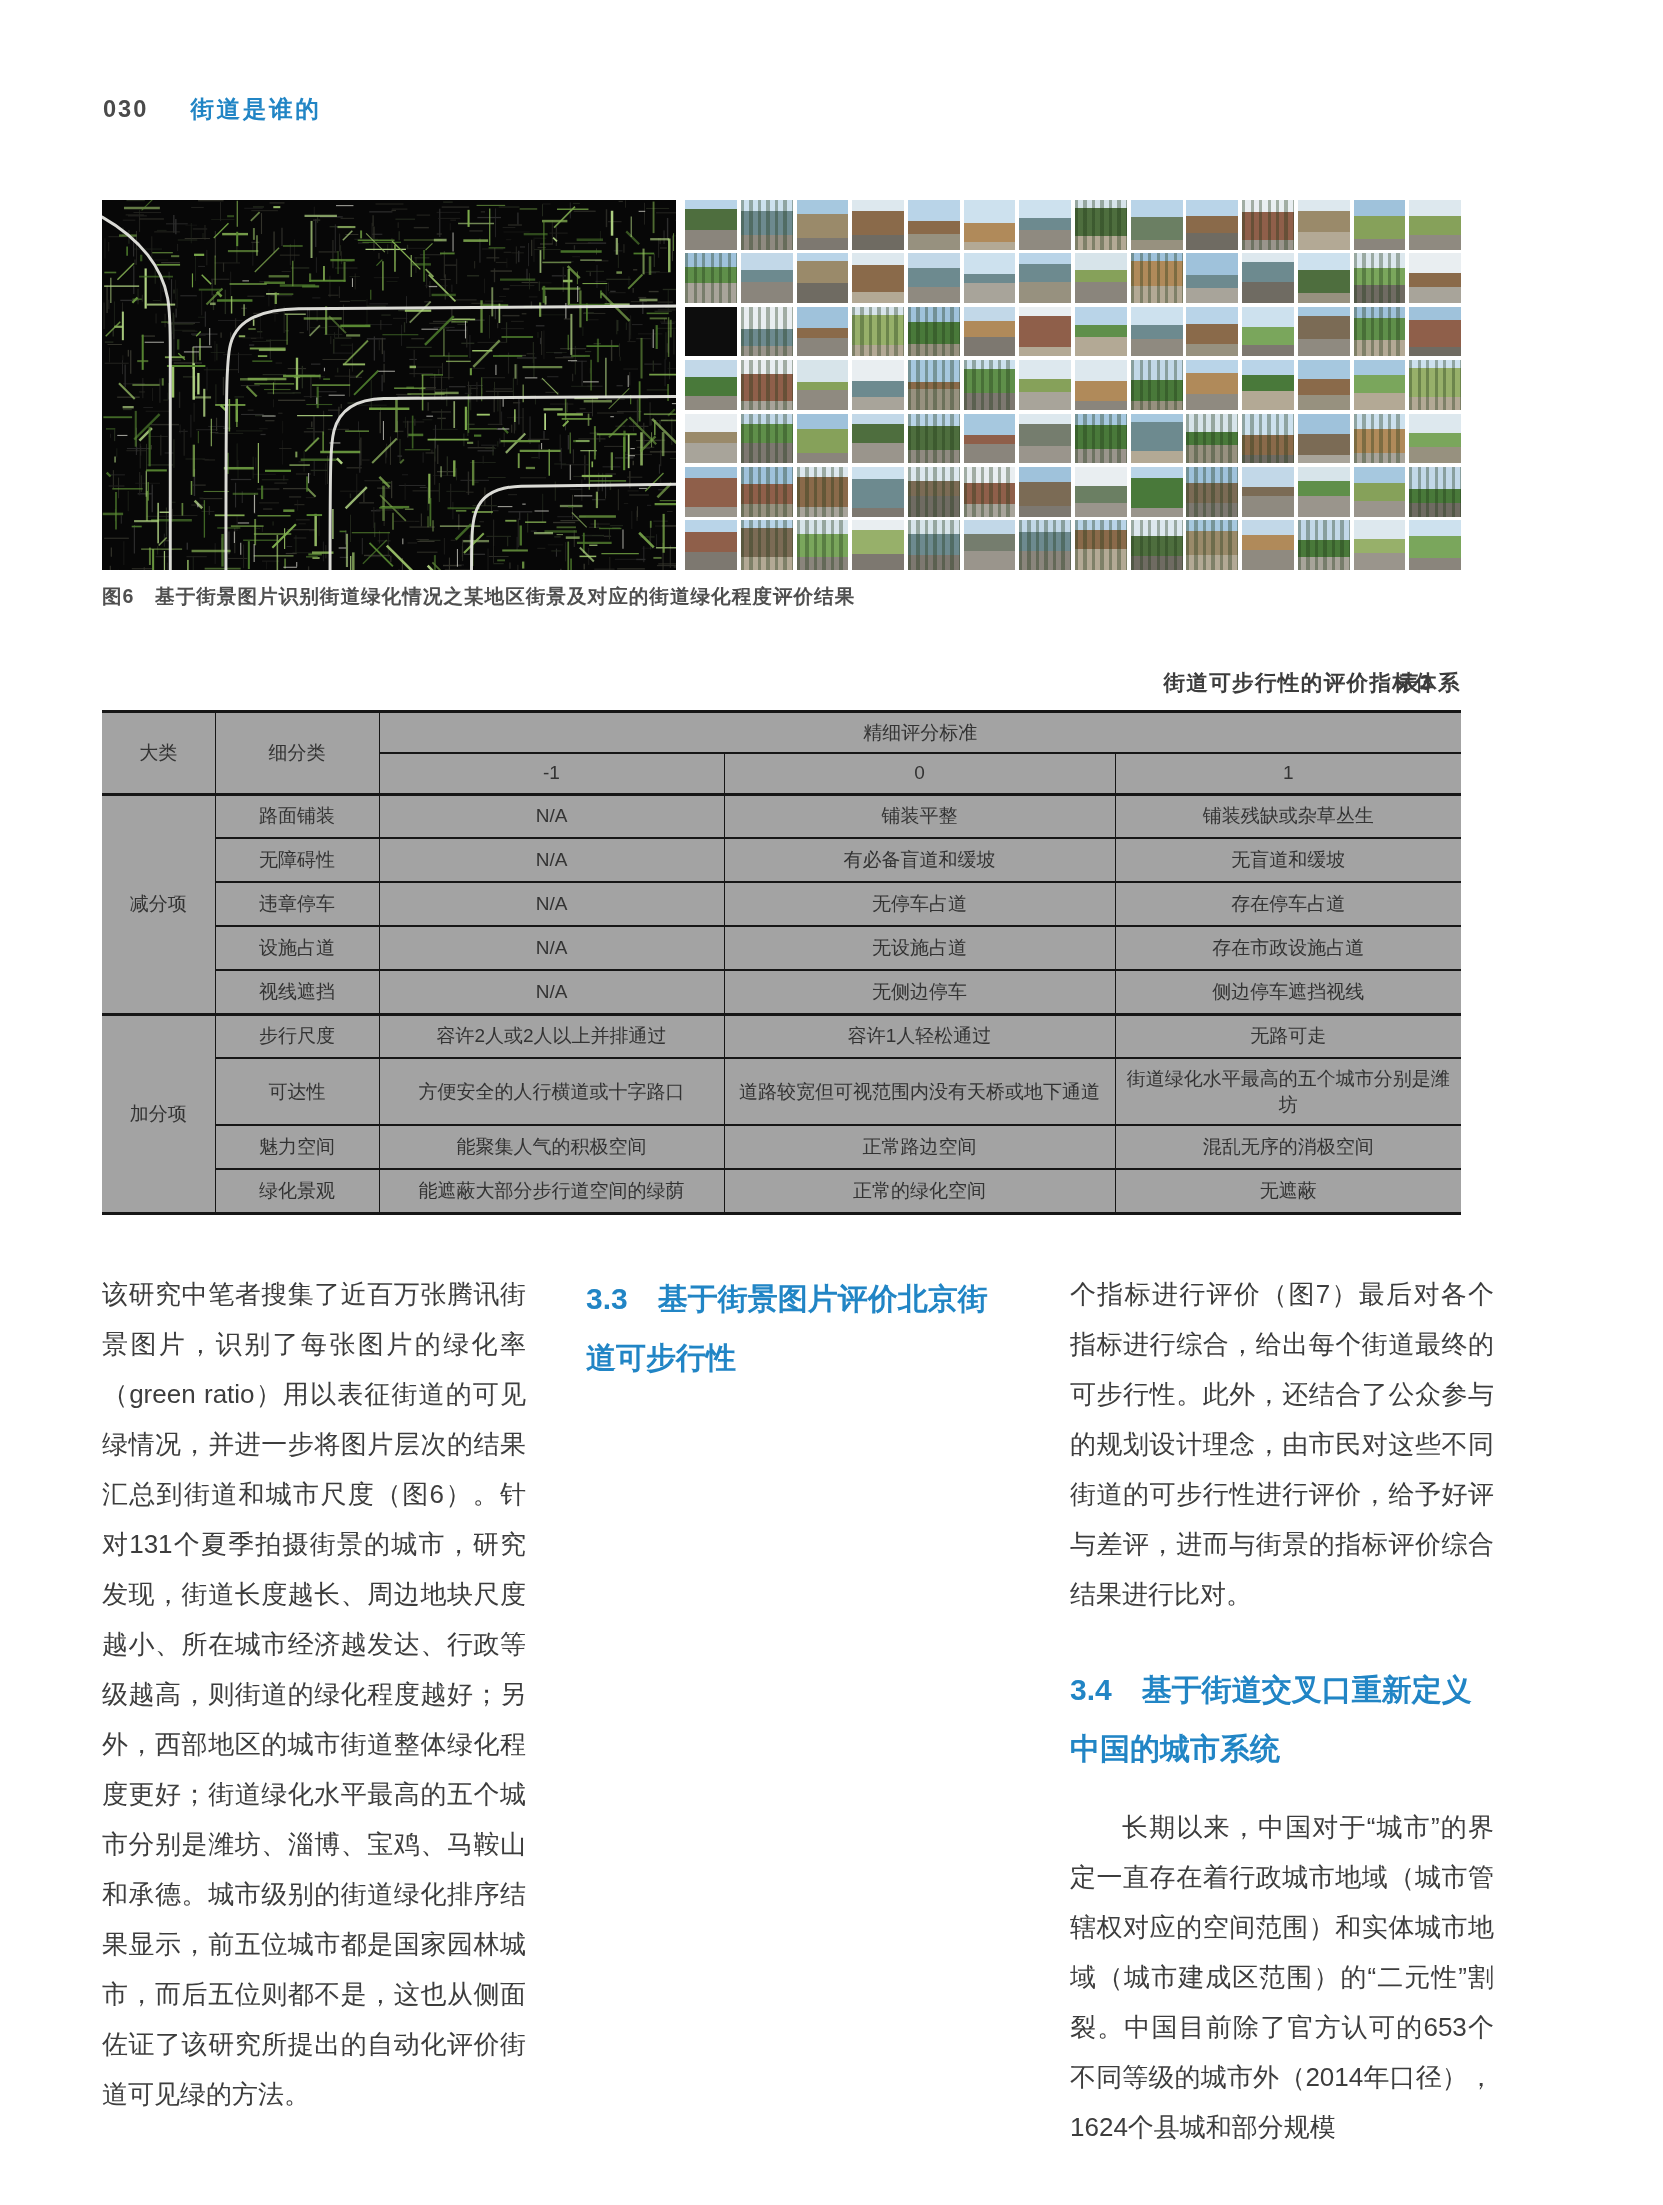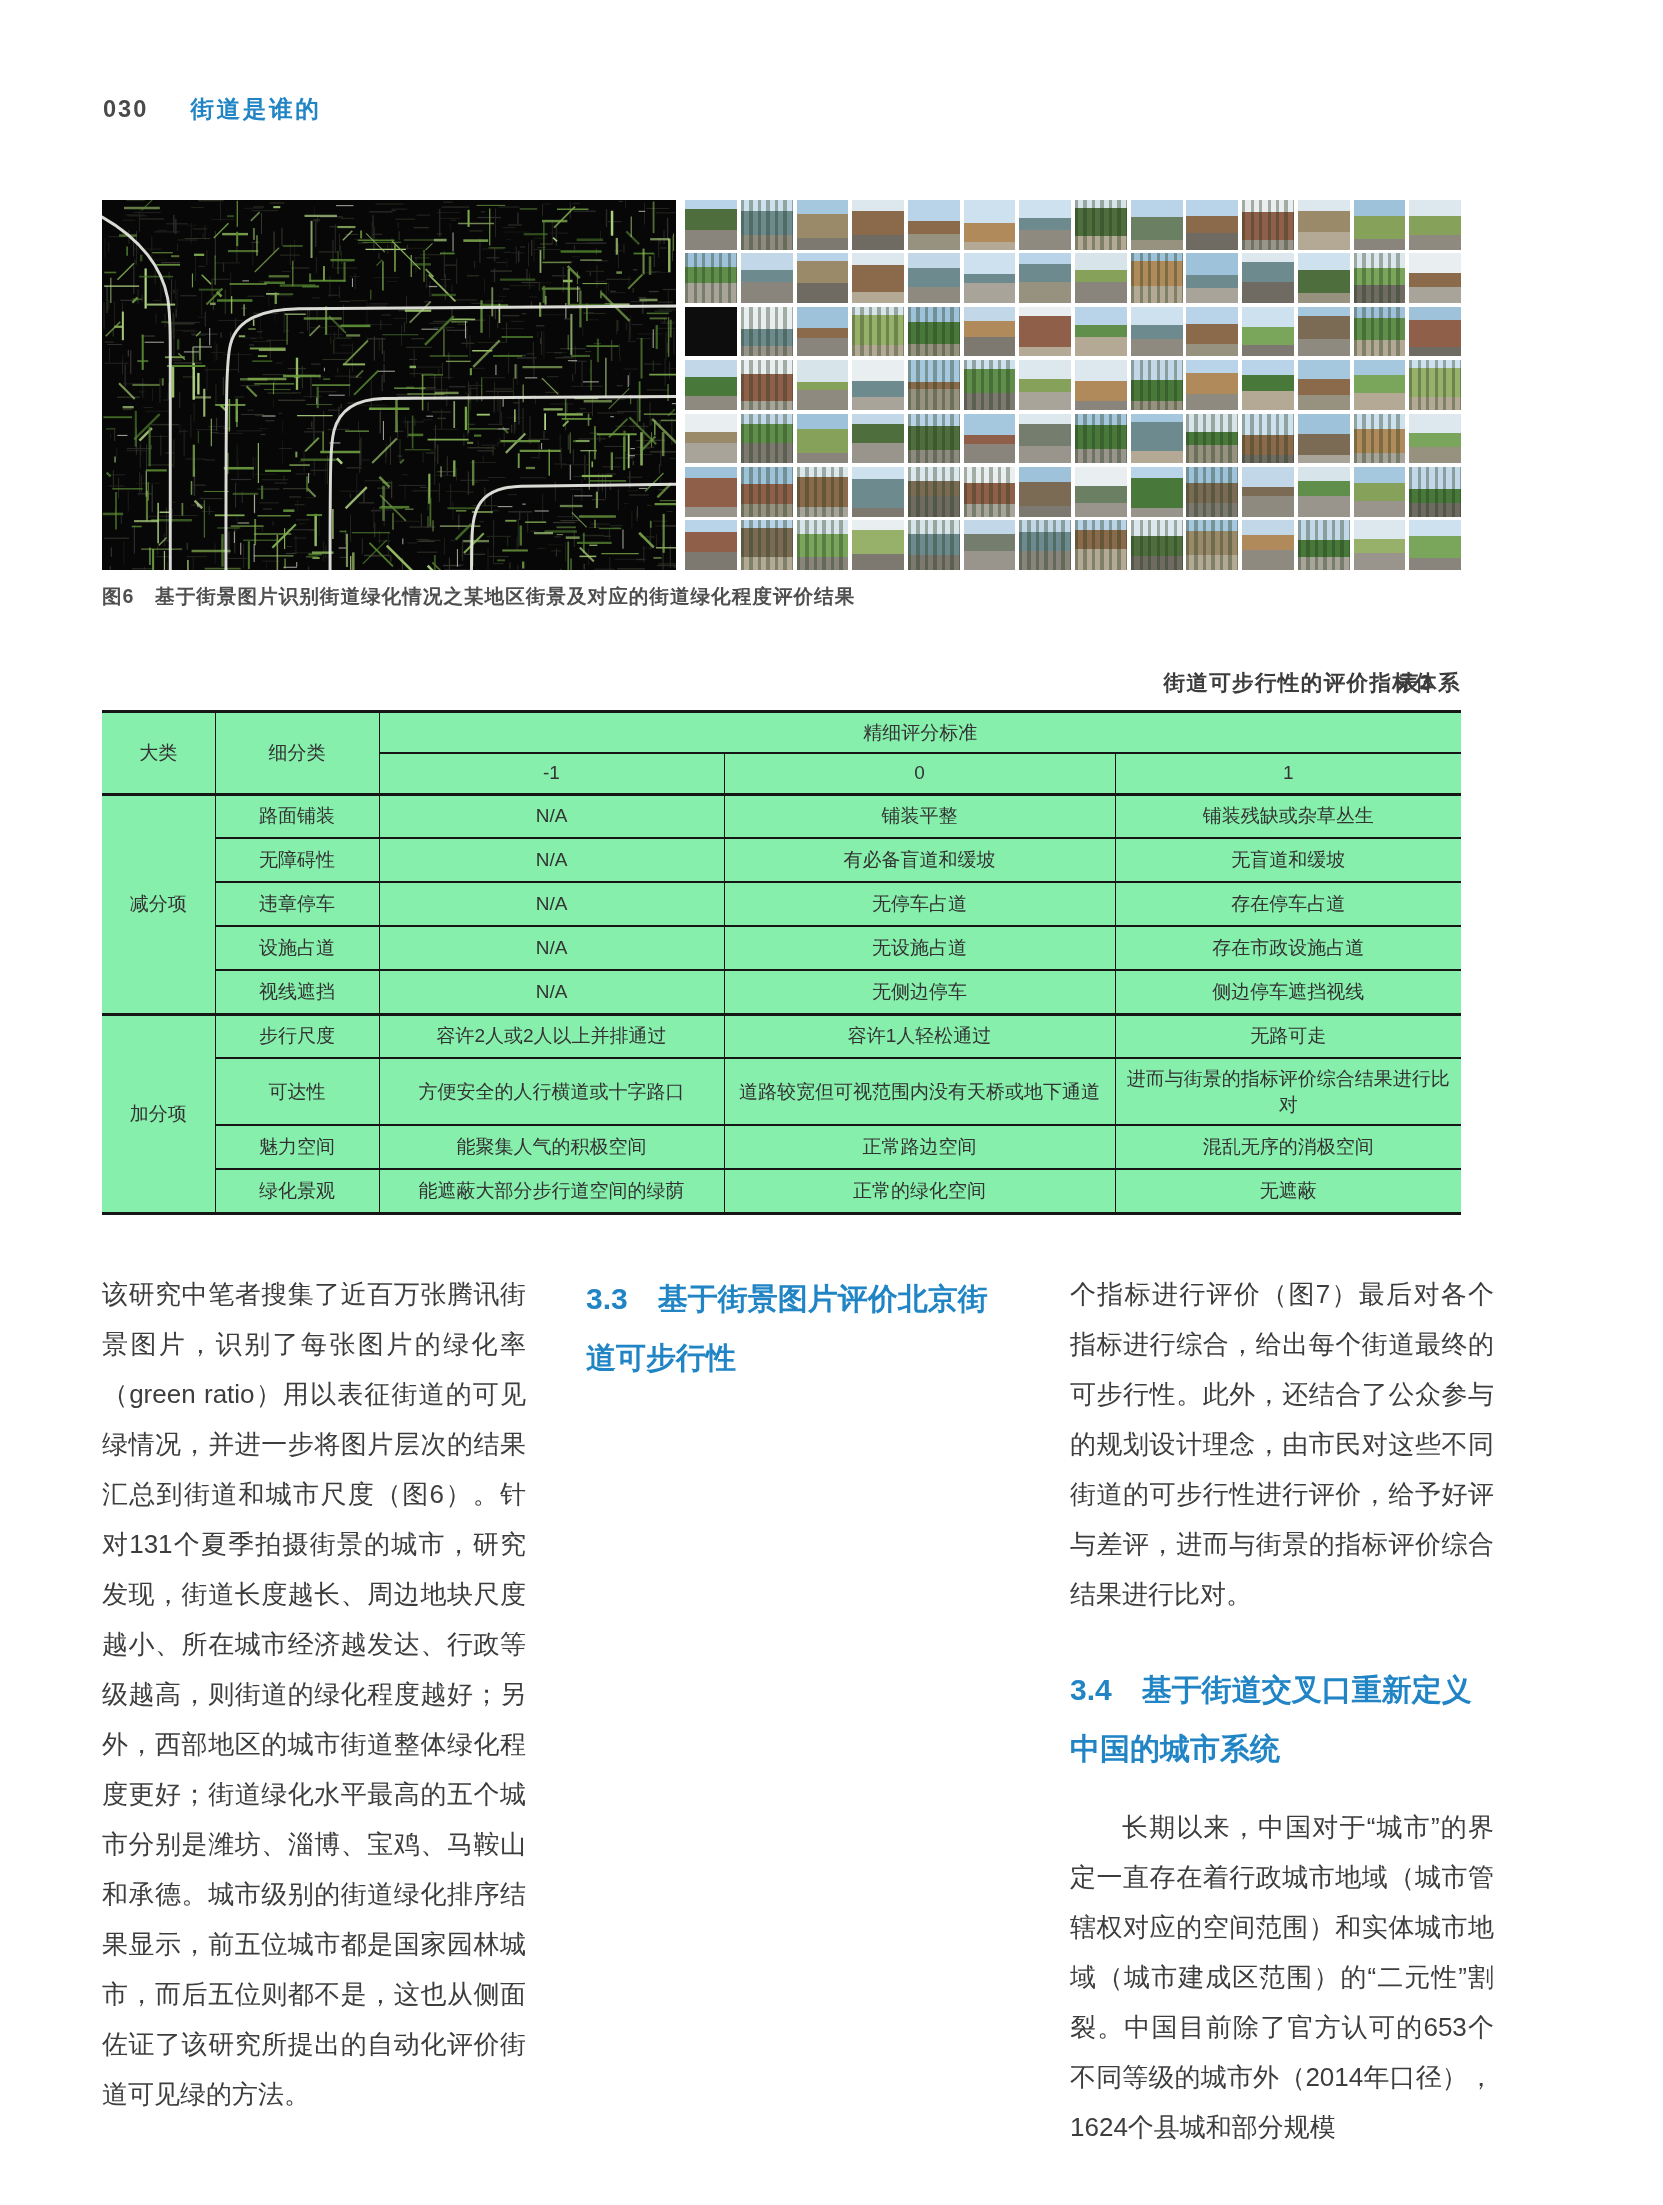--- a/index.html
+++ b/index.html
@@ -29,21 +29,21 @@
   .tablebar { position:absolute; left:102px; top:668px; width:1359px; height:31px; }
   .ttl { position:absolute; left:0; width:100%; text-align:right; font-size:21.6px; font-weight:bold;
     color:#3c3c3c; letter-spacing:1.3px; }
   .ttag { position:absolute; right:29.5px; top:0; font-size:21.6px; font-weight:bold; color:#3c3c3c;text-align:right; }
 
   
   .walk-table { position:absolute; left:102px; top:710px; width:1359px;
     border-collapse:collapse; table-layout:fixed;
     border-top:3.9px solid #161616; border-bottom:3.9px solid #161616; }
   .walk-table td { border:solid #161616; border-width:2px 1.3px; text-align:center;
-    font-size:19px; color:#333333; padding:6.5px 5.2px; background:#86efac; }
+    font-size:19px; color:#333333; padding:6.5px 5.2px; background:#a3a3a3; }
   .walk-table tr > td:first-child { border-left:0; }
   .walk-table tr > td:last-child  { border-right:0; }
   .walk-table tr.hrow  { height:41px; }
   .walk-table tr.drow  { height:44px; }
   .walk-table tr.gsep td { border-top-width:3.3px; }
 
   
   .columns { position:absolute; left:102px; top:1269px; width:1359px; display:flex; gap:60px; }
   .acol { width:424px; flex:0 0 auto; }
   .bodyp { margin:0; font-size:26px; line-height:50px; color:#3d3d3d; text-align:justify; }
@@ -1681,21 +1681,21 @@
       <td rowspan="4">加分项</td>
       <td>步行尺度</td>
       <td>容许2人或2人以上并排通过</td>
       <td>容许1人轻松通过</td>
       <td>无路可走</td>
     </tr>
     <tr class="drow">
       <td>可达性</td>
       <td>方便安全的人行横道或十字路口</td>
       <td>道路较宽但可视范围内没有天桥或地下通道</td>
-      <td>进而与街景的指标评价综合结果进行比对</td>
+      <td>街道绿化水平最高的五个城市分别是潍坊</td>
     </tr>
     <tr class="drow">
       <td>魅力空间</td>
       <td>能聚集人气的积极空间</td>
       <td>正常路边空间</td>
       <td>混乱无序的消极空间</td>
     </tr>
     <tr class="drow">
       <td>绿化景观</td>
       <td>能遮蔽大部分步行道空间的绿荫</td>

